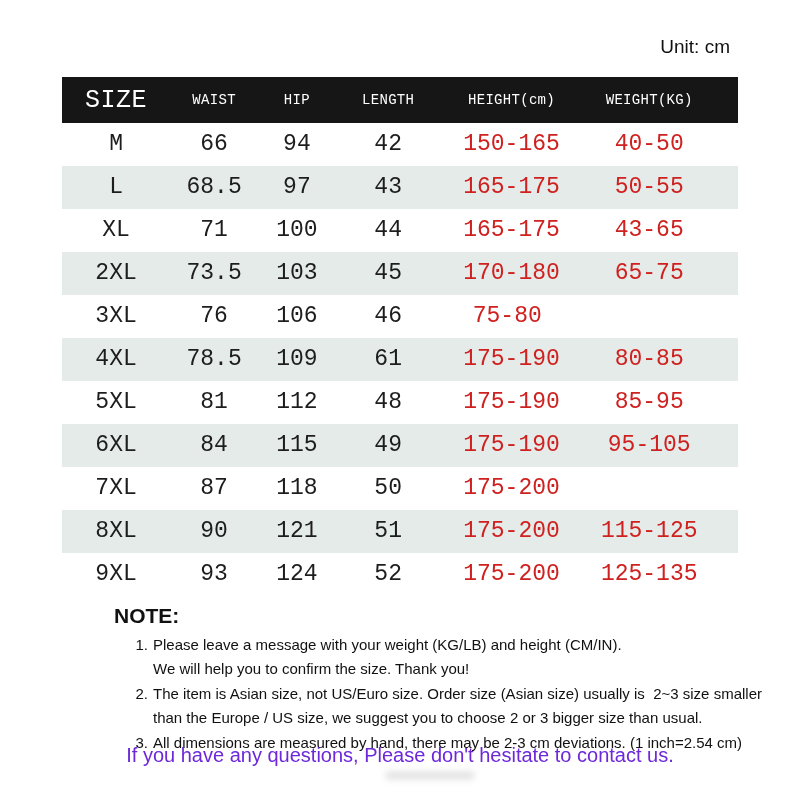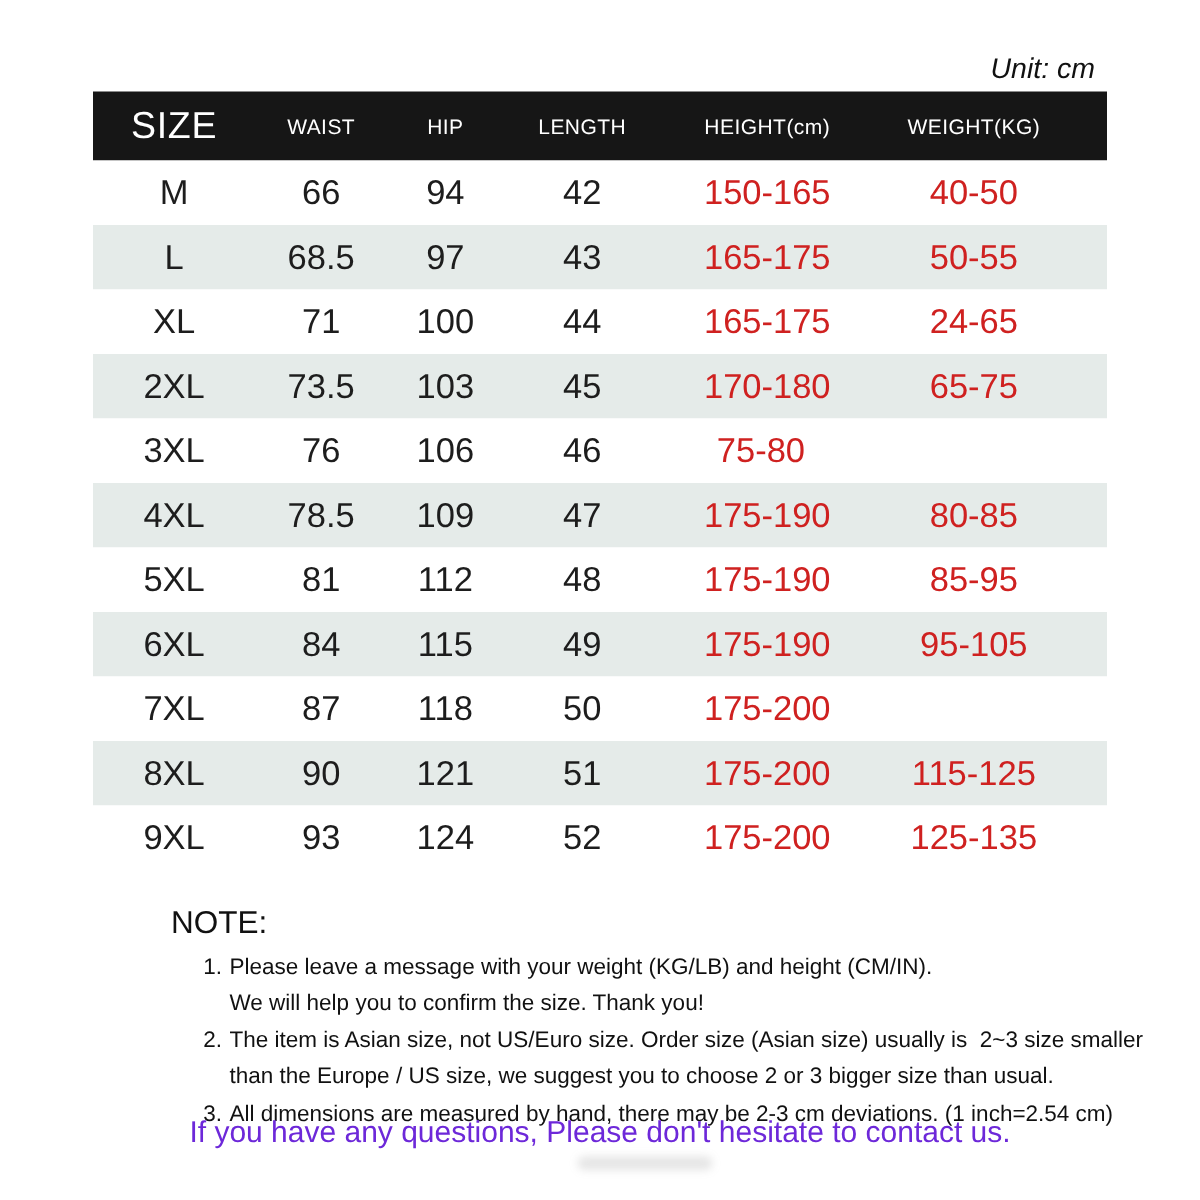--- a/index.html
+++ b/index.html
@@ -17,28 +17,28 @@
     width: 800px;
     height: 800px;
     background: #ffffff;
   }
   .unit-label {
     position: absolute;
     top: 36px;
     right: 70px;
     font-size: 19px;
     color: #111111;
-    font-style: italic;
   }
   
   .size-table {
     position: absolute;
     left: 62px;
-    top: 61px;
+    top: 77px;
     width: 676px;
+    font-family: Liberation Mono, monospace;
   }
   .thead {
     display: flex;
     align-items: center;
     height: 46px;
     background: #161616;
     color: #ffffff;
   }
   .trow {
     display: flex;
@@ -61,21 +61,21 @@
   .thead .cell { font-size: 14px; letter-spacing: 0.3px; }
   .thead .col-size { font-size: 25px; letter-spacing: 0.5px; }
   .trow .cell { font-size: 23px; color: #1d1d1d; }
   .trow .cell.red { color: #cf2120; }
   
   .note-title {
     position: absolute;
     left: 114px;
     top: 604px;
     font-size: 21px;
-    font-weight: 400;
+    font-weight: 700;
     color: #111111;
   }
   .note-list {
     position: absolute;
     left: 128px;
     top: 632px;
   }
   .note-line {
     display: flex;
     height: 24.5px;
@@ -144,42 +144,42 @@
           <div class="cell col-length">43</div>
           <div class="cell col-height red">165-175</div>
           <div class="cell col-weight red">50-55</div>
         </div>
         <div class="trow">
           <div class="cell col-size">XL</div>
           <div class="cell col-waist">71</div>
           <div class="cell col-hip">100</div>
           <div class="cell col-length">44</div>
           <div class="cell col-height red">165-175</div>
-          <div class="cell col-weight red">24-65</div>
+          <div class="cell col-weight red">43-65</div>
         </div>
         <div class="trow alt">
           <div class="cell col-size">2XL</div>
           <div class="cell col-waist">73.5</div>
           <div class="cell col-hip">103</div>
           <div class="cell col-length">45</div>
           <div class="cell col-height red">170-180</div>
           <div class="cell col-weight red">65-75</div>
         </div>
         <div class="trow">
           <div class="cell col-size">3XL</div>
           <div class="cell col-waist">76</div>
           <div class="cell col-hip">106</div>
           <div class="cell col-length">46</div>
           <div class="cell col-weight red">75-80</div>
         </div>
         <div class="trow alt">
           <div class="cell col-size">4XL</div>
           <div class="cell col-waist">78.5</div>
           <div class="cell col-hip">109</div>
-          <div class="cell col-length">47</div>
+          <div class="cell col-length">61</div>
           <div class="cell col-height red">175-190</div>
           <div class="cell col-weight red">80-85</div>
         </div>
         <div class="trow">
           <div class="cell col-size">5XL</div>
           <div class="cell col-waist">81</div>
           <div class="cell col-hip">112</div>
           <div class="cell col-length">48</div>
           <div class="cell col-height red">175-190</div>
           <div class="cell col-weight red">85-95</div>

